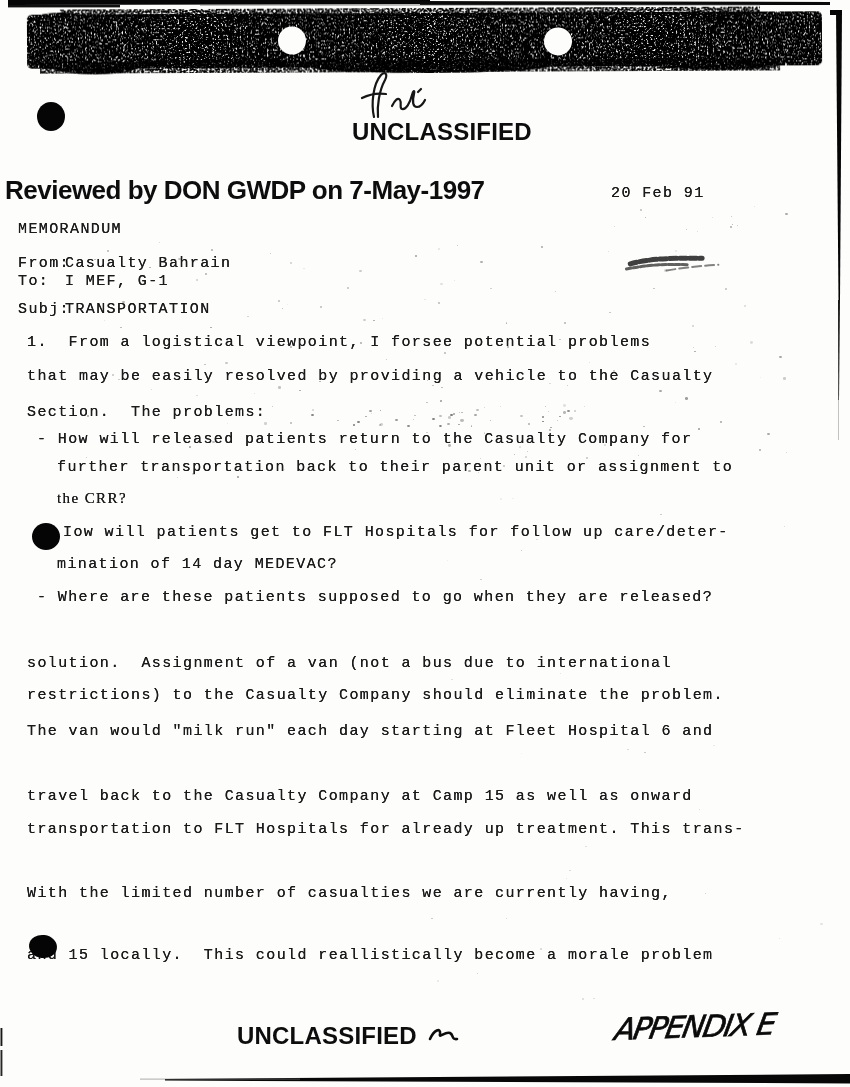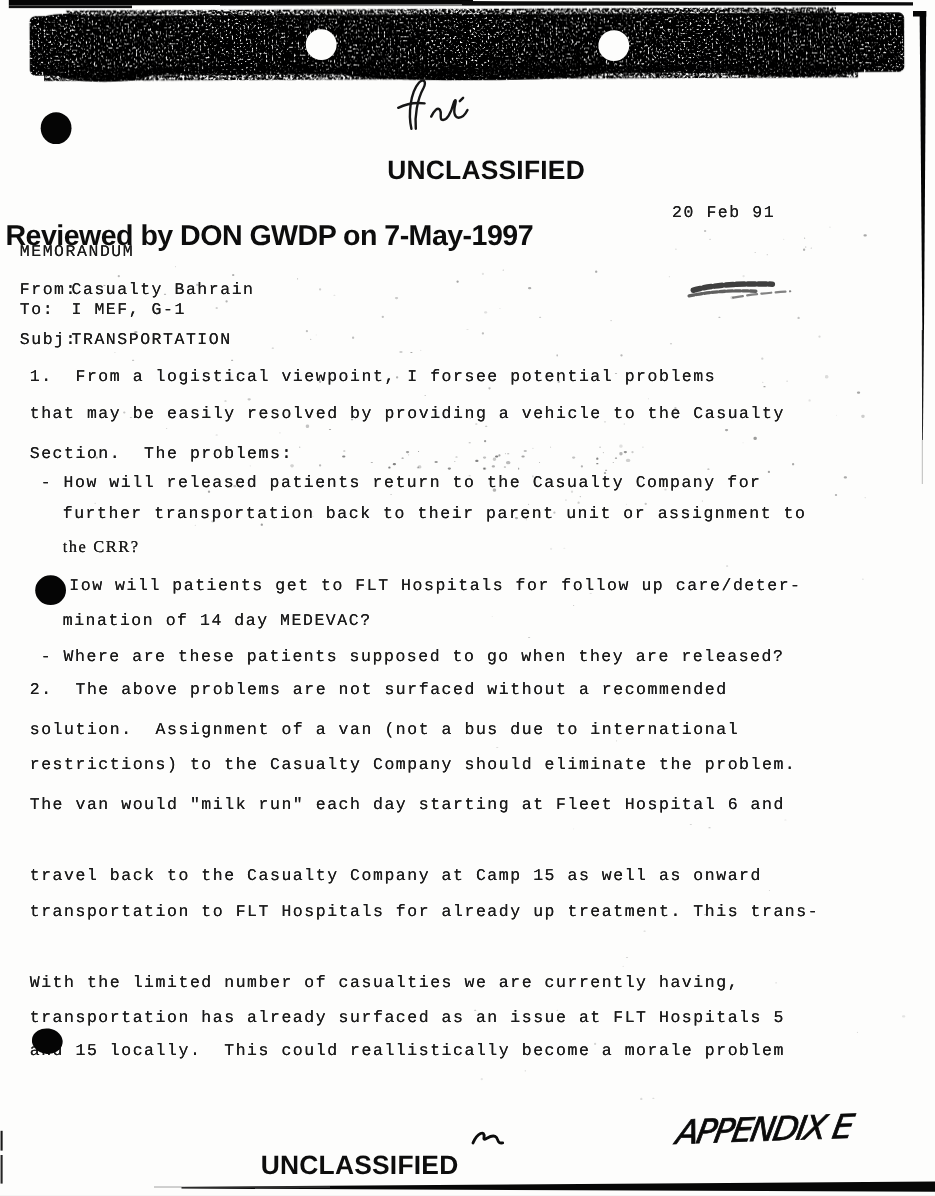--- a/index.html
+++ b/index.html
@@ -1,21 +1,21 @@
 <!DOCTYPE html>
 <html><head>
 <meta charset="utf-8">
 <style>
   html,body{margin:0;padding:0;background:#e8e8e8;}
   #page{
     position:relative;width:850px;height:1087px;margin:0 auto;
     background:#fdfdfc;overflow:hidden;
     font-family:"Liberation Sans",sans-serif;color:#141414;
   }
-  .abs{position:absolute;margin-top:24px;}
+  .abs{position:absolute;}
   
   .tline{
     position:absolute;white-space:pre;
     font-family:"Liberation Mono","DejaVu Sans Mono",monospace;
     font-size:15px;line-height:16px;letter-spacing:1.4px;
     color:#1b1b1b;text-shadow:0 0 0.4px #1b1b1b;
   }
   
   .stamp{
     position:absolute;font-family:"Liberation Sans",sans-serif;
@@ -138,28 +138,26 @@
   <div id="memo-body">
       <div class="tline" style="left: 27px; top: 335px;">1.  From a logistical viewpoint, I forsee potential problems</div>
       <div class="tline" style="left: 27px; top: 369px;">that may be easily resolved by providing a vehicle to the Casualty</div>
       <div class="tline" style="left: 27px; top: 405px;">Section.  The problems:</div>
       <div class="tline" style="left: 37px; top: 432px;">- How will released patients return to the Casualty Company for</div>
       <div class="tline" style="left: 57px; top: 460px;">further transportation back to their parent unit or assignment to</div>
       <div class="tline" style="left: 57px; top: 490px; font-family: Liberation Serif, serif;">the CRR?</div>
       <div class="tline" style="left: 63px; top: 525px;">Iow will patients get to FLT Hospitals for follow up care/deter-</div>
       <div class="tline" style="left: 57px; top: 557px;">mination of 14 day MEDEVAC?</div>
       <div class="tline" style="left: 37px; top: 590px;">- Where are these patients supposed to go when they are released?</div>
-      <div class="tline" style="left: 27px; top: 620px;">2.  The above problems are not surfaced without a recommended</div>
       <div class="tline" style="left: 27px; top: 656px;">solution.  Assignment of a van (not a bus due to international</div>
       <div class="tline" style="left: 27px; top: 688px;">restrictions) to the Casualty Company should eliminate the problem.</div>
       <div class="tline" style="left: 27px; top: 724px;">The van would "milk run" each day starting at Fleet Hospital 6 and</div>
       <div class="tline" style="left: 27px; top: 789px;">travel back to the Casualty Company at Camp 15 as well as onward</div>
       <div class="tline" style="left: 27px; top: 822px;">transportation to FLT Hospitals for already up treatment. This trans-</div>
       <div class="tline" style="left: 27px; top: 886px;">With the limited number of casualties we are currently having,</div>
-      <div class="tline" style="left: 27px; top: 918px;">transportation has already surfaced as an issue at FLT Hospitals 5</div>
       <div class="tline" style="left: 27px; top: 948px;">and 15 locally.  This could reallistically become a morale problem</div>
     </div>
 
   <div class="stamp classification abs hdr" style="left:237px;top:1022px;">UNCLASSIFIED</div>
 
 <div class="speck" style="left: 506.784px; top: 345.59px; width: 2.67542px; height: 2.14034px; opacity: 0.334407;"></div>
     <div class="speck" style="left: 204.118px; top: 364.382px; width: 1.4011px; height: 1.12088px; opacity: 0.318661;"></div>
     <div class="speck" style="left: 694.487px; top: 351.356px; width: 1.34983px; height: 1.07987px; opacity: 0.408721;"></div>
     <div class="speck" style="left: 609.474px; top: 311.68px; width: 1.23396px; height: 1px; opacity: 0.275255;"></div>
     <div class="speck" style="left: 567.495px; top: 384.549px; width: 0.808454px; height: 1px; opacity: 0.264774;"></div>

